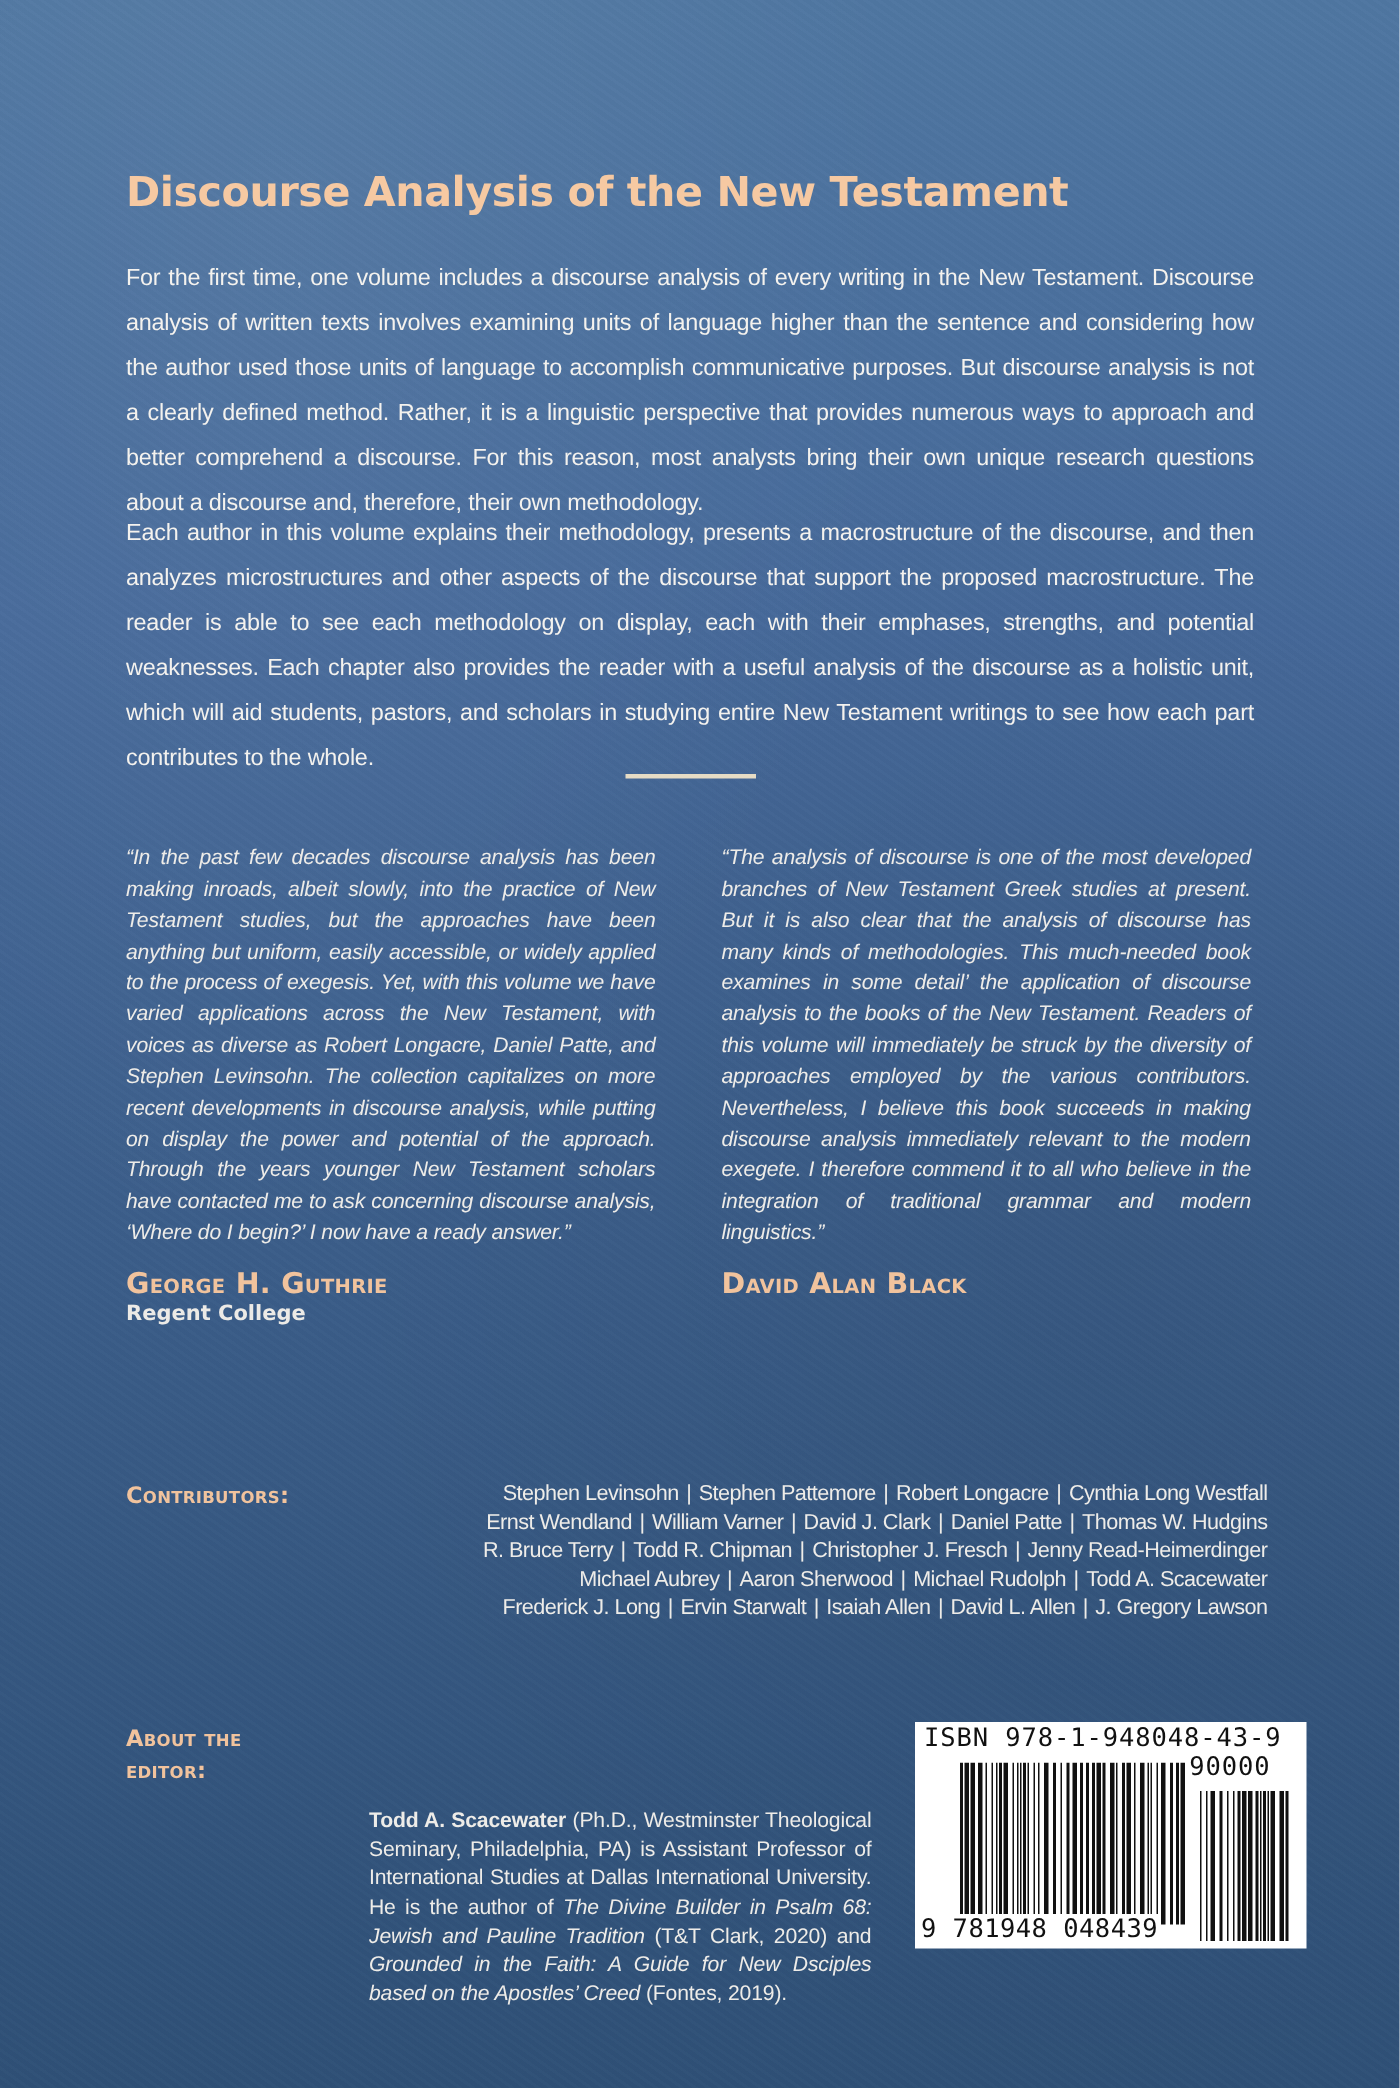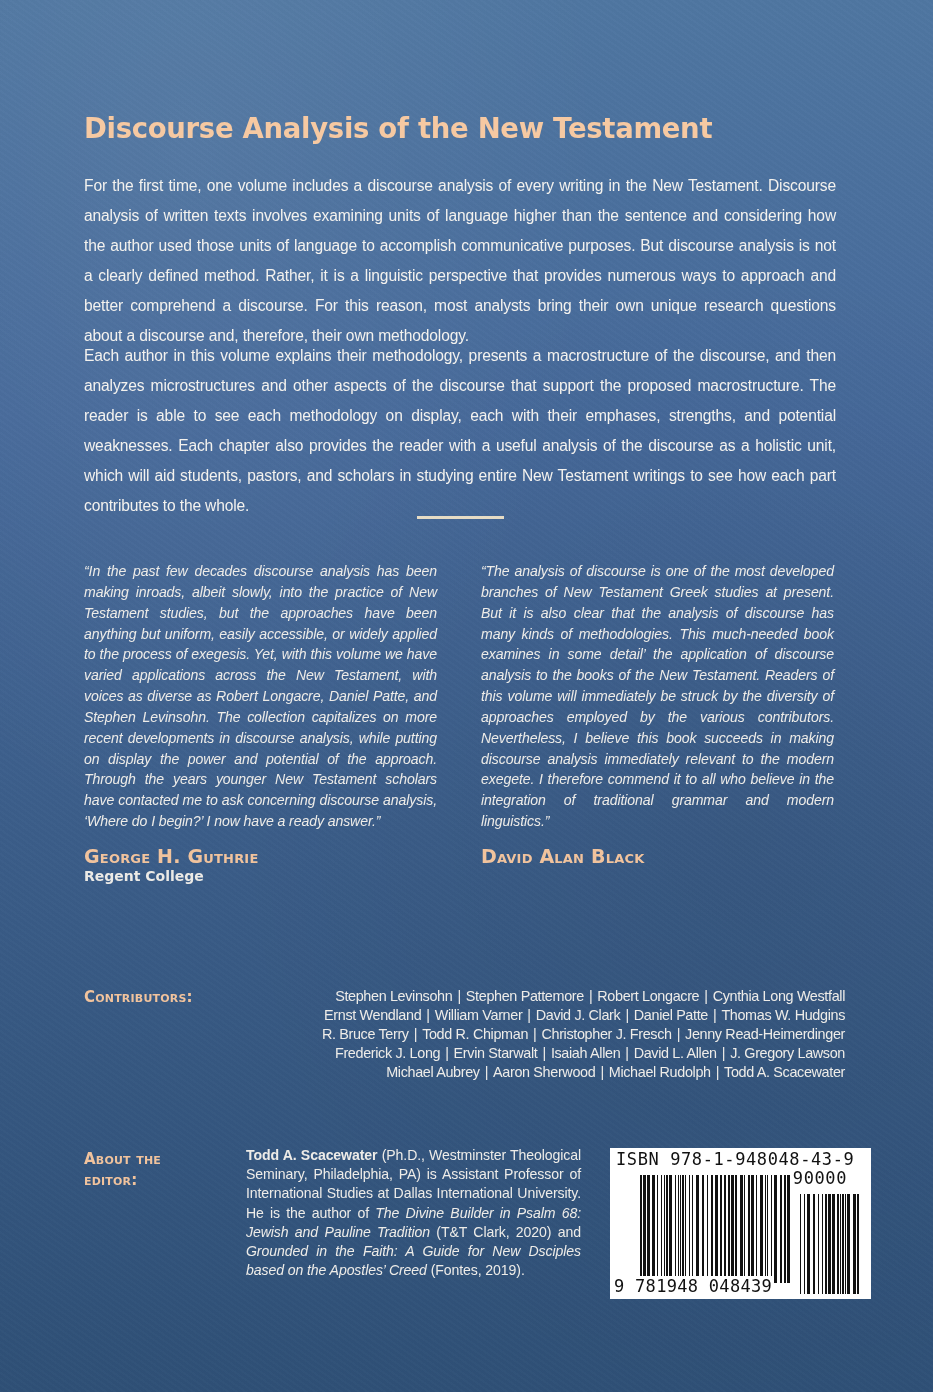--- a/index.html
+++ b/index.html
@@ -59,21 +59,21 @@
   #contributors-label { left: 84px; top: 987px; }
   #about-label { left: 84px; top: 1149px; width: 120px; }
   .contrib-list {
     position: absolute; left: 245px; top: 987px; width: 600px;
     font-family: "Liberation Sans", sans-serif; font-size: 14.4px; line-height: 19px;
     color: #eeece8; letter-spacing: -0.35px;
   }
   .contrib-line { white-space: nowrap; text-align: right; }
   .sep { padding: 0 5px; }
   .about-text {
-    position: absolute; left: 246px; top: 1146px; width: 335px; margin: 0;
+    position: absolute; left: 246px; top: 1204px; width: 335px; margin: 0;
     font-family: "Liberation Sans", sans-serif; font-size: 14.1px; line-height: 19.2px;
     text-align: justify; color: #eeece8; letter-spacing: -0.1px;
   }
   .about-text b { font-weight: bold; }
   .about-text i { font-style: italic; }
   .isbn-box {
     position: absolute; left: 610px; top: 1148px; width: 261px; height: 151px;
     background: #ffffff; box-sizing: border-box;
   }
   .isbn-top {
@@ -112,22 +112,22 @@
 <div class="quote-col" id="quote-right">
   <p class="quote-text">“The analysis of discourse is one of the most developed branches of New Testament Greek studies at present. But it is also clear that the analysis of discourse has many kinds of methodologies. This much-needed book examines in some detail’ the application of discourse analysis to the books of the New Testament. Readers of this volume will immediately be struck by the diversity of approaches employed by the various contributors. Nevertheless, I believe this book succeeds in making discourse analysis immediately relevant to the modern exegete. I therefore commend it to all who believe in the integration of traditional grammar and modern linguistics.”</p>
   <p class="quote-name">David Alan Black</p>
 </div>
 
 <p class="label" id="contributors-label">Contributors:</p>
 <div class="contrib-list" id="contrib-list">
     <div class="contrib-line"><span>Stephen Levinsohn</span><span class="sep">|</span><span>Stephen Pattemore</span><span class="sep">|</span><span>Robert Longacre</span><span class="sep">|</span><span>Cynthia Long Westfall</span></div>
     <div class="contrib-line"><span>Ernst Wendland</span><span class="sep">|</span><span>William Varner</span><span class="sep">|</span><span>David J. Clark</span><span class="sep">|</span><span>Daniel Patte</span><span class="sep">|</span><span>Thomas W. Hudgins</span></div>
     <div class="contrib-line"><span>R. Bruce Terry</span><span class="sep">|</span><span>Todd R. Chipman</span><span class="sep">|</span><span>Christopher J. Fresch</span><span class="sep">|</span><span>Jenny Read-Heimerdinger</span></div>
+    <div class="contrib-line"><span>Michael Aubrey</span><span class="sep">|</span><span>Aaron Sherwood</span><span class="sep">|</span><span>Michael Rudolph</span><span class="sep">|</span><span>Todd A. Scacewater</span></div>
     <div class="contrib-line"><span>Frederick J. Long</span><span class="sep">|</span><span>Ervin Starwalt</span><span class="sep">|</span><span>Isaiah Allen</span><span class="sep">|</span><span>David L. Allen</span><span class="sep">|</span><span>J. Gregory Lawson</span></div>
-    <div class="contrib-line"><span>Michael Aubrey</span><span class="sep">|</span><span>Aaron Sherwood</span><span class="sep">|</span><span>Michael Rudolph</span><span class="sep">|</span><span>Todd A. Scacewater</span></div>
   </div>
 
 <p class="label" id="about-label">
   <span>About the</span><br>
   <span>editor:</span>
 </p>
 <p class="about-text"><b>Todd A. Scacewater</b><span> (Ph.D., Westminster Theological Seminary, Philadelphia, PA) is Assistant Professor of International Studies at Dallas International University. He is the author of </span><i>The Divine Builder in Psalm 68: Jewish and Pauline Tradition</i><span> (T&amp;T Clark, 2020) and </span><i>Grounded in the Faith: A Guide for New Dsciples based on the Apostles’ Creed</i><span> (Fontes, 2019).</span></p>
 
 <div class="isbn-box">
   <div class="isbn-top">ISBN 978-1-948048-43-9</div>

